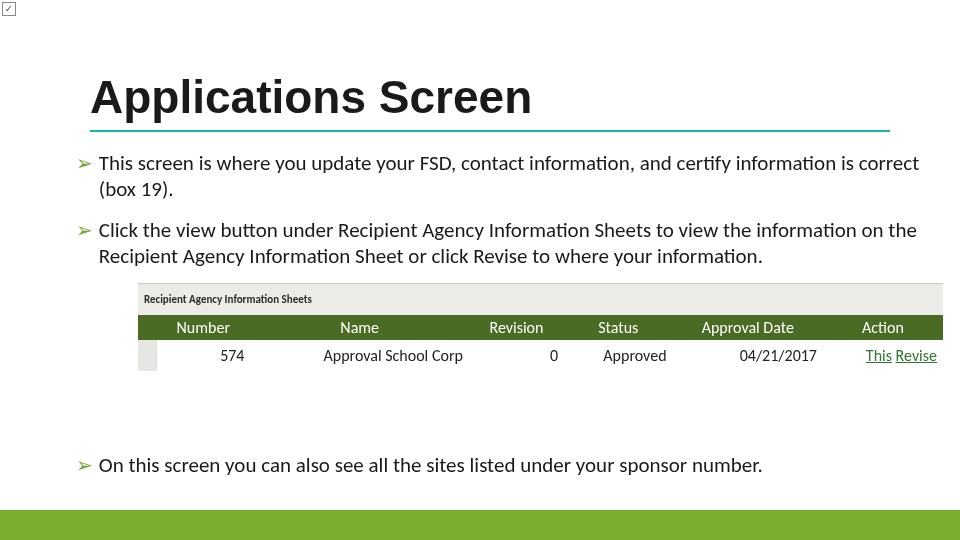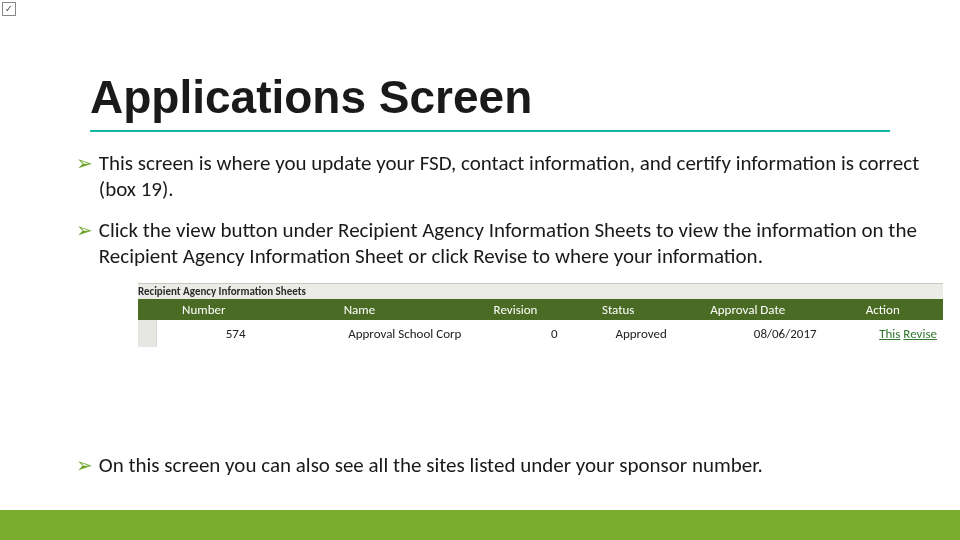--- a/index.html
+++ b/index.html
@@ -5,22 +5,22 @@
   * { box-sizing: border-box; margin: 0; padding: 0; }
   html, body { width: 960px; height: 540px; font-family: Calibri, Arial, sans-serif; background:#fff; }
   .slide { position: relative; width: 960px; height: 540px; }
   .corner-icon { position:absolute; top:2px; left:2px; width:14px; height:14px; border:1px solid #888; display:flex; align-items:center; justify-content:center; font-size:10px; color:#555; line-height:1;}
   .title { position:absolute; left:90px; top:70px; width:800px; font-family: "Arial Black", Arial, sans-serif; font-weight:900; font-size:46px; letter-spacing:0px; color:#1a1a1a; border-bottom:2px solid #14b8a6; padding-bottom:6px;}
   .body { position:absolute; left:90px; top:150px; width:840px; }
   .bullet { display:flex; align-items:flex-start; margin-bottom:14px; font-size:21px; color:#1a1a1a; line-height:1.25;}
   .bullet .arrow { color:#6fa52d; margin-right:6px; margin-left:-14px; font-size:20px; line-height:1.35; }
   .bullet .text { flex:1; }
   .table-wrap { margin:6px 0 0 48px; width:805px; }
-  .table-title-bar { height:16px; background:#ebebe8; border-top:1px solid #c8c8c4; display:flex; align-items:center; font-size:11px; font-weight:600; color:#2b2b2b;}
-  table { width:100%; border-collapse:collapse; font-size:13px; }
+  .table-title-bar { height:32px; background:#ebebe8; border-top:1px solid #c8c8c4; display:flex; align-items:center; padding-left:6px; font-size:11px; font-weight:600; color:#2b2b2b;}
+  table { width:100%; border-collapse:collapse; font-size:16px; }
   thead th { background:#4a6b23; color:#fff; font-weight:400; text-align:center; padding:3px 6px; }
   tbody td { text-align:right; padding:6px 6px; color:#222; background:#fff;}
   tbody td.leftcell { width:18px; background:#e6e6e3; border-right:1px solid #dcdcd8;}
   .link { color:#2f762f; text-decoration:underline; cursor:pointer; }
   .link + .link { }
   .bottom-bullet { position:absolute; left:90px; top:452px; width:840px; }
   .footer-bar { position:absolute; left:0; bottom:0; width:960px; height:30px; background:#7aac2d; }
 </style>
 </head>
 <body>
@@ -54,21 +54,21 @@
             <th>Action</th>
           </tr>
         </thead>
         <tbody>
           <tr>
             <td class="leftcell"></td>
             <td>574</td>
             <td>Approval School Corp</td>
             <td>0</td>
             <td>Approved</td>
-            <td>08/06/2017</td>
+            <td>04/21/2017</td>
             <td>
               <span class="link">This</span>
               <span class="link">Revise</span>
             </td>
           </tr>
         </tbody>
       </table>
     </div>
   </div>
 

